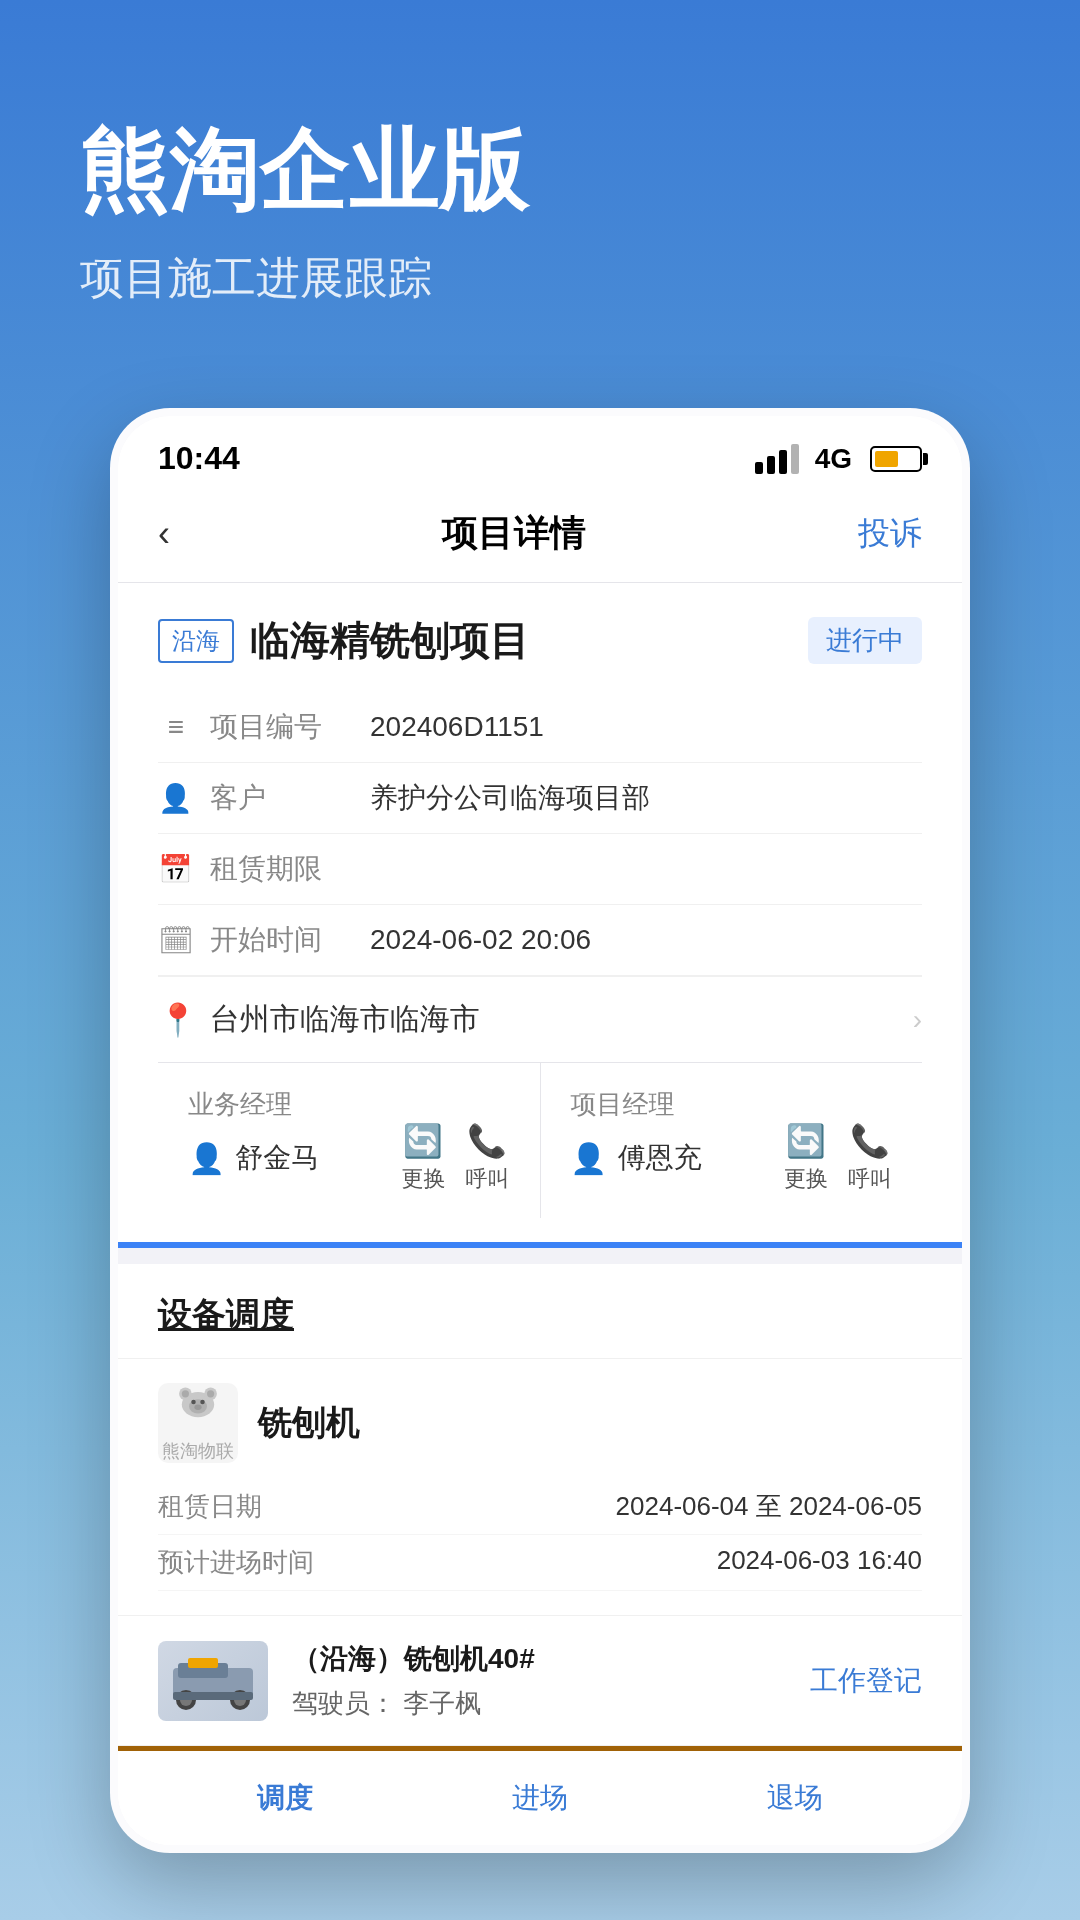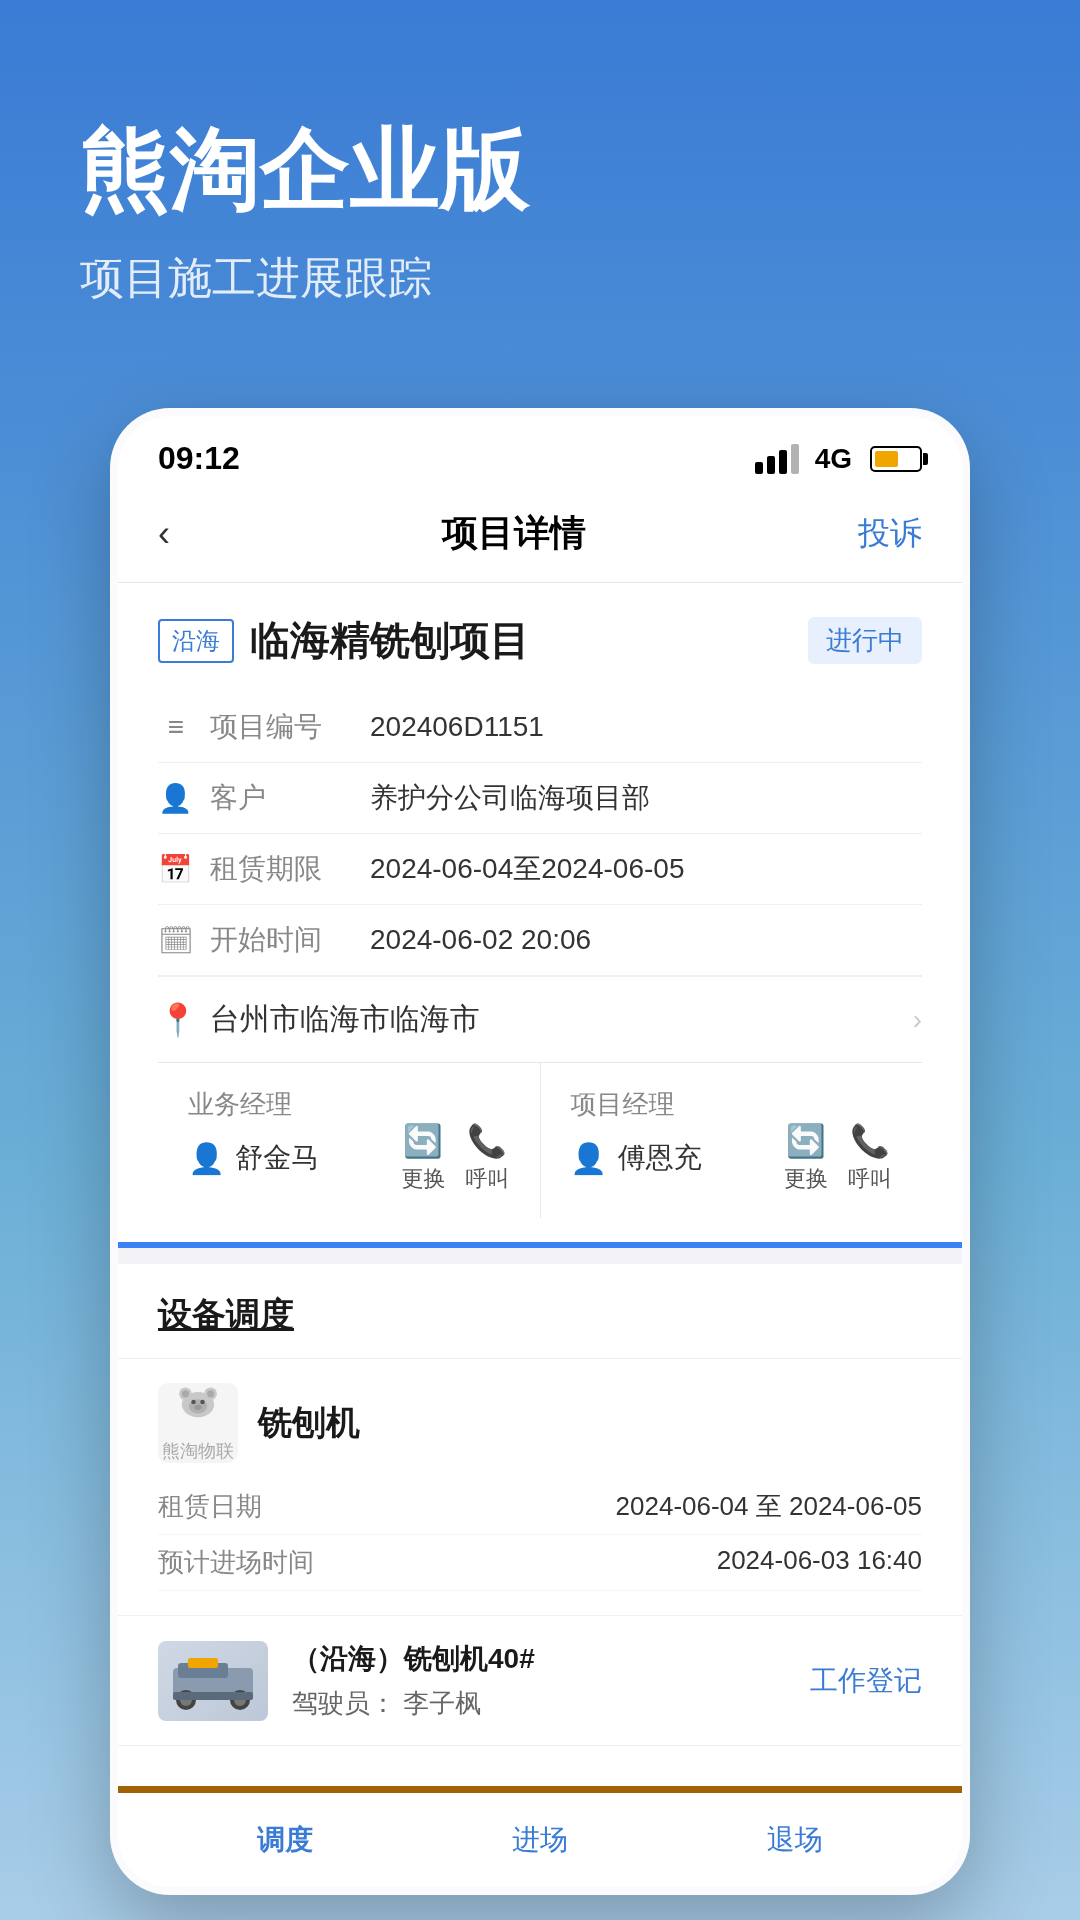--- a/index.html
+++ b/index.html
@@ -317,22 +317,21 @@
       white-space: nowrap;
     }
 
     
     .bottom-action-bar {
       background: #ffffff;
       display: flex;
       align-items: center;
       justify-content: space-around;
       padding: 28px 40px;
-      border-top: 7px solid #a16207;
-      margin-top: 40px;
+      border-top: 5px solid #a16207;
     }
     .action-tab {
       display: flex;
       flex-direction: column;
       align-items: center;
       gap: 8px;
       font-size: 28px;
       color: #3a7bd5;
       font-weight: 500;
       cursor: pointer;
@@ -374,21 +373,21 @@
 
 <div class="hero-area">
   <div class="hero-title">熊淘企业版</div>
   <div class="hero-subtitle">项目施工进展跟踪</div>
 </div>
 
 <div class="phone-wrapper">
   <div class="phone-frame">
 
     <div class="status-bar">
-      <span class="status-time">09:12</span>
+      <span class="status-time">10:44</span>
       <div class="status-icons">
         <div class="signal-bars">
           <div class="signal-bar"></div>
           <div class="signal-bar"></div>
           <div class="signal-bar"></div>
           <div class="signal-bar"></div>
         </div>
         <span class="network-label">4G</span>
         <div class="battery-icon">
           <div class="battery-fill"></div>
@@ -420,21 +419,20 @@
 
       <div class="info-row">
         <span class="info-icon">👤</span>
         <span class="info-label">客户</span>
         <span class="info-value">养护分公司临海项目部</span>
       </div>
 
       <div class="info-row">
         <span class="info-icon">📅</span>
         <span class="info-label">租赁期限</span>
-        <span class="info-value">2024-06-04至2024-06-05</span>
       </div>
 
       <div class="info-row">
         <span class="info-icon">🗓</span>
         <span class="info-label">开始时间</span>
         <span class="info-value">2024-06-02 20:06</span>
       </div>
 
       <div class="location-row">
         <span class="location-icon">📍</span>

